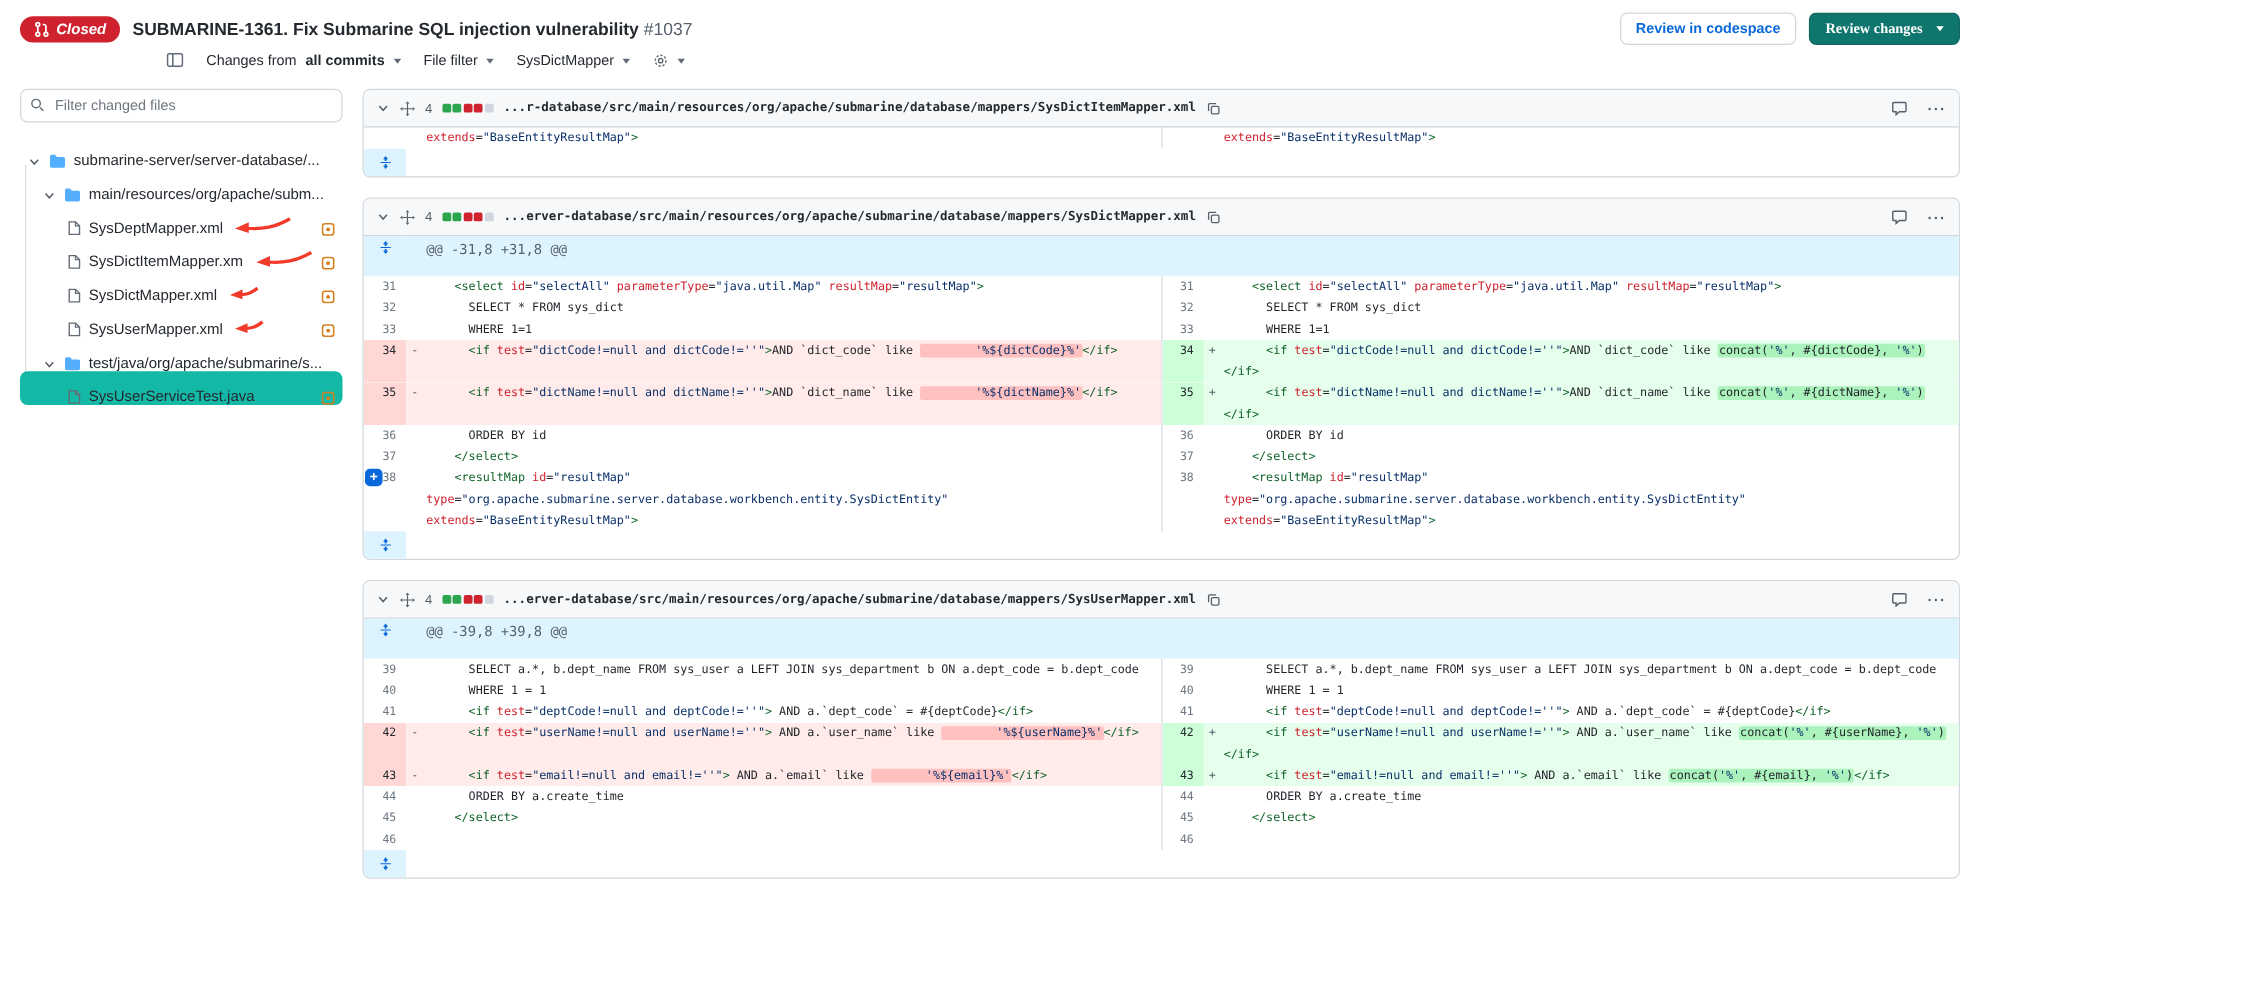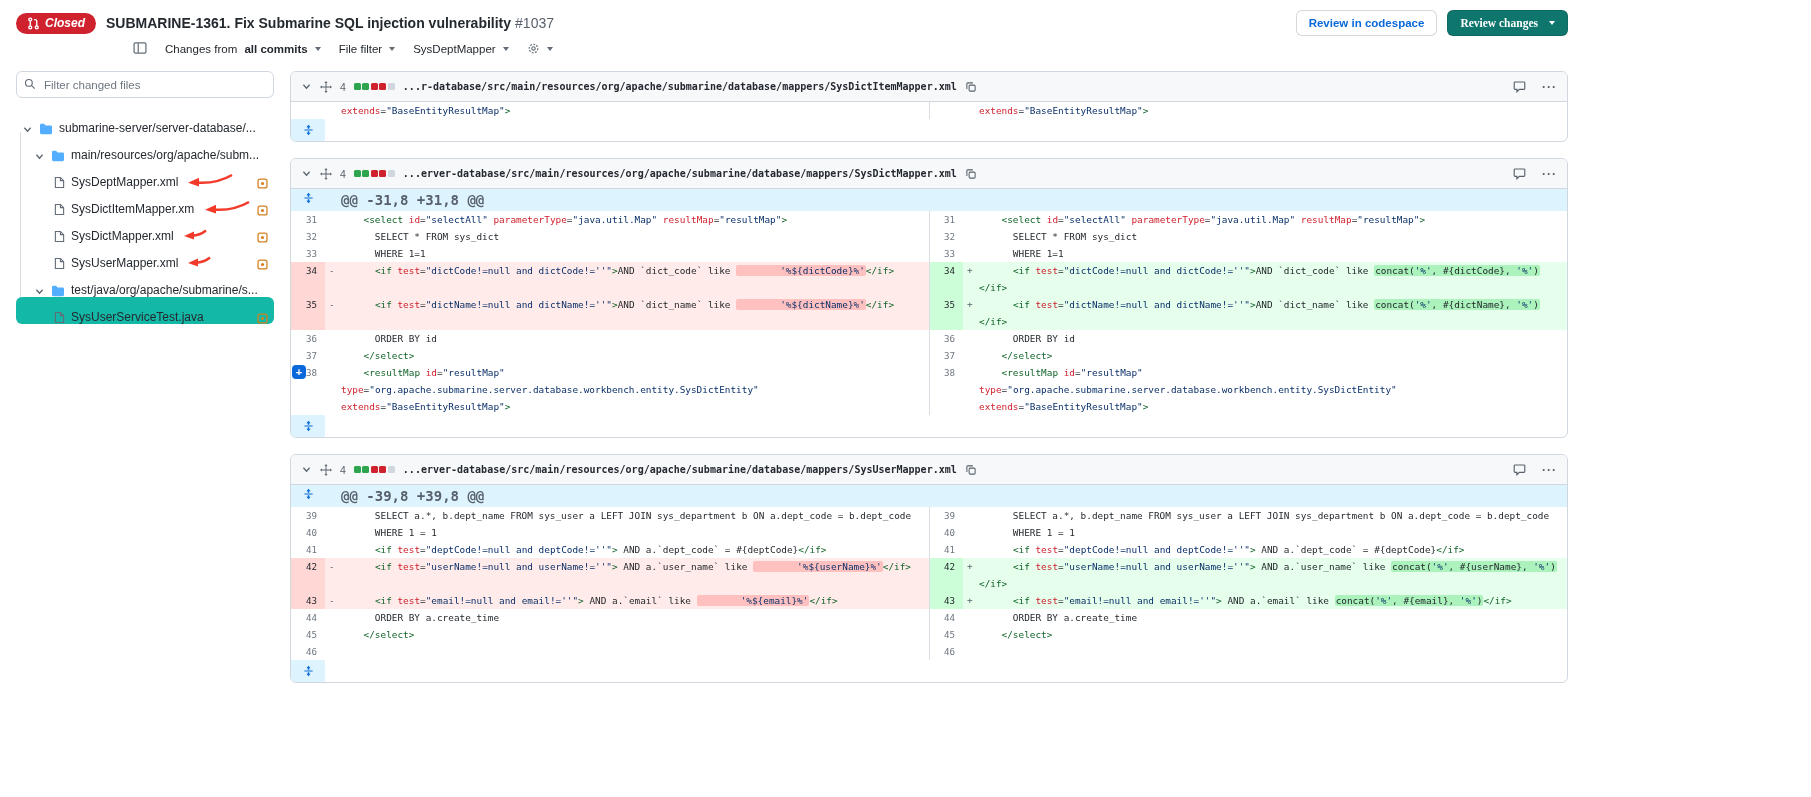--- a/index.html
+++ b/index.html
@@ -71,21 +71,21 @@
   td.code { padding:0 4px 0 16px; white-space:pre; overflow:hidden; position:relative; color:#1f2328; }
   td.code .sign { position:absolute; left:4px; color:#57606a; }
   td.code.del { background:#ffebe9; } td.num.del { background:#ffd7d5; color:#24292f; }
   td.code.add { background:#e6ffec; } td.num.add { background:#ccffd8; color:#24292f; }
   .mk { border-radius:2px; padding:0 1px; }
   .mk-del { background:#ffc0c0;padding-left:44px; }
   .mk-add { background:#abf2bc; }
   .c-str { color:#0a3069; } .c-tag { color:#116329; } .c-attr { color:#cf222e; }
   tr.hunkrow { background:#ddf4ff; }
   td.hunkgut { text-align:center; padding-top:3px; }
-  td.hunktext { color:#57606a; padding-left:16px; font-size:14px; line-height:22px; height:22px;font-weight:bold; }
+  td.hunktext { color:#57606a; padding-left:16px; font-size:11px; line-height:22px; height:32px; }
   .unfoldbtn { border:none; background:none; cursor:pointer; padding:0; display:inline-flex; }
   .efoot { height:22px; display:flex; }
   .efoot .unfoldbtn { width:34px; background:#ddf4ff; align-items:center; justify-content:center; border-radius:0 2px 2px 0; }
   .plusbtn { position:absolute; left:1px; top:1px; width:14px; height:14px; background:#0969da; color:#fff;
     border:none; border-radius:4px; font-size:11px; line-height:13px; font-weight:700; cursor:pointer; padding:0; z-index:2; }
 </style>
 </head>
 <body>
 
 <header class="prhead">
@@ -120,21 +120,21 @@
       </span>
     </button>
     <button class="tlink">
       <span class="muted">Changes from</span>&nbsp;<b>all commits</b><span class="caret"></span>
     </button>
     <button class="tlink">
       <span>File filter</span>
         <span class="caret"></span>
     </button>
     <button class="tlink">
-      <span>SysDeptMapper</span>
+      <span>SysDictMapper</span>
         <span class="caret"></span>
     </button>
     <button class="tlink">
       <span class="icon">
         <svg width="13" height="13" viewBox="0 0 16 16" fill="none" stroke="#636c76" stroke-width="1.4">
           <circle cx="8" cy="8" r="2.1"></circle>
             <circle cx="8" cy="8" r="5.3" stroke-dasharray="2.3 1.7"></circle>
         </svg>
       </span>
         <span class="caret"></span>

